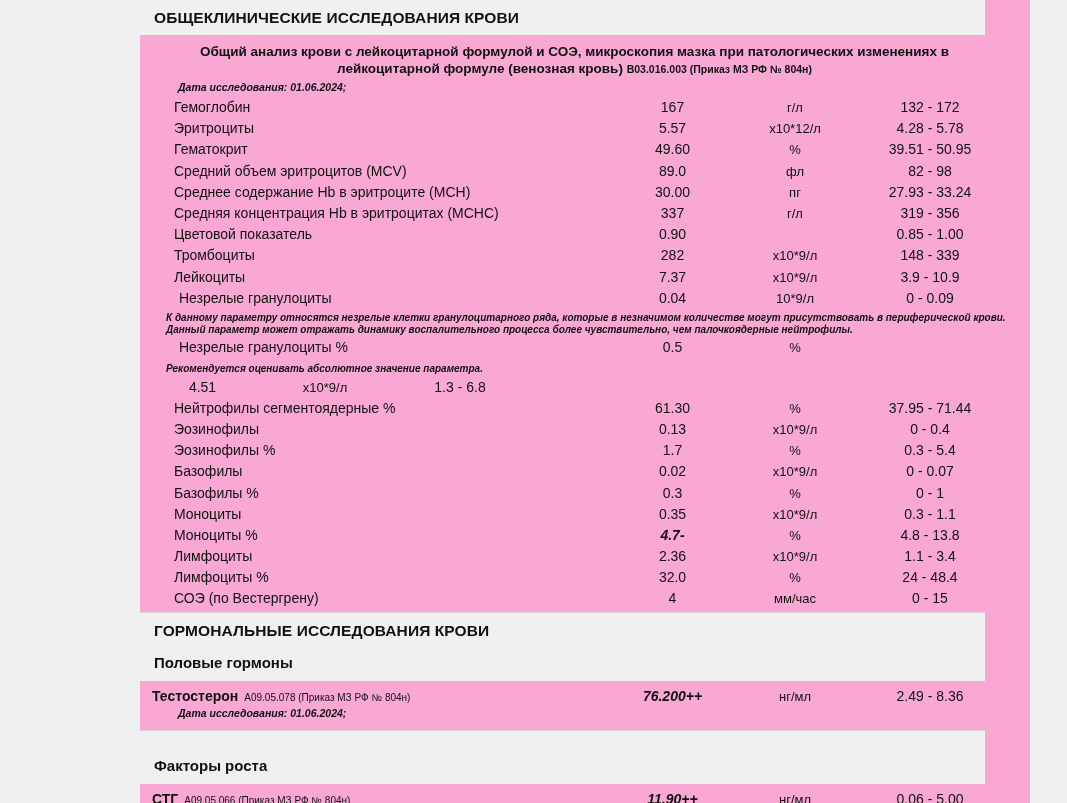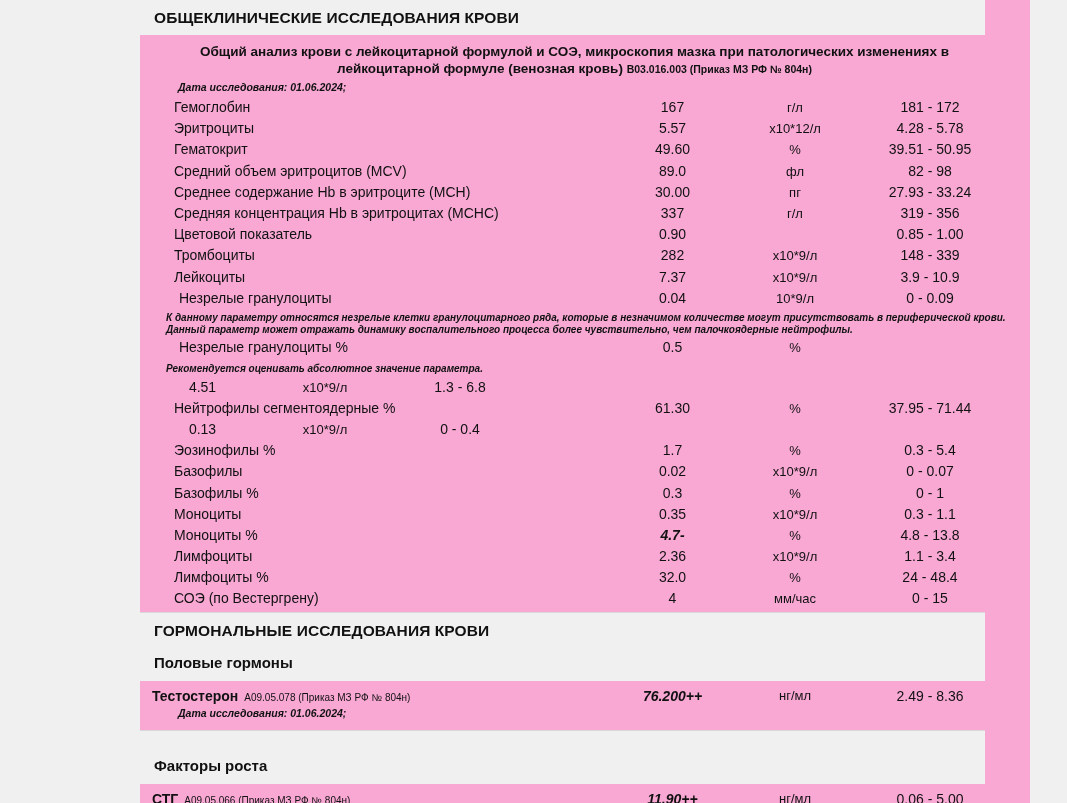--- a/index.html
+++ b/index.html
@@ -120,21 +120,21 @@
 
   .hr {
     width: 845px;
     height: 1px;
     background: #d8d8d8;
   }
 
   
   .hrow {
     display: flex;
-    align-items: flex-start;
+    align-items: flex-end;
     padding-top: 7px;
   }
   .h-name {
     width: 470px;
     padding-left: 12px;
     font-size: 14px;
     font-weight: bold;
     box-sizing: border-box;
     white-space: nowrap;
   }
@@ -167,21 +167,21 @@
     </div>
     <div class="study-date">Дата исследования: 01.06.2024;</div>
   </div>
 
   <div class="rows">
 
     <div class="row">
       <div class="c-name">Гемоглобин</div>
       <div class="c-val">167</div>
       <div class="c-unit">г/л</div>
-      <div class="c-ref">181 - 172</div>
+      <div class="c-ref">132 - 172</div>
     </div>
     <div class="row">
       <div class="c-name">Эритроциты</div>
       <div class="c-val">5.57</div>
       <div class="c-unit">х10*12/л</div>
       <div class="c-ref">4.28 - 5.78</div>
     </div>
     <div class="row">
       <div class="c-name">Гематокрит</div>
       <div class="c-val">49.60</div>
@@ -247,20 +247,21 @@
       <div class="c-unit">х10*9/л</div>
       <div class="c-ref">1.3 - 6.8</div>
     </div>
     <div class="row">
       <div class="c-name">Нейтрофилы сегментоядерные %</div>
       <div class="c-val">61.30</div>
       <div class="c-unit">%</div>
       <div class="c-ref">37.95 - 71.44</div>
     </div>
     <div class="row">
+      <div class="c-name">Эозинофилы</div>
       <div class="c-val">0.13</div>
       <div class="c-unit">х10*9/л</div>
       <div class="c-ref">0 - 0.4</div>
     </div>
     <div class="row">
       <div class="c-name">Эозинофилы %</div>
       <div class="c-val">1.7</div>
       <div class="c-unit">%</div>
       <div class="c-ref">0.3 - 5.4</div>
     </div>

